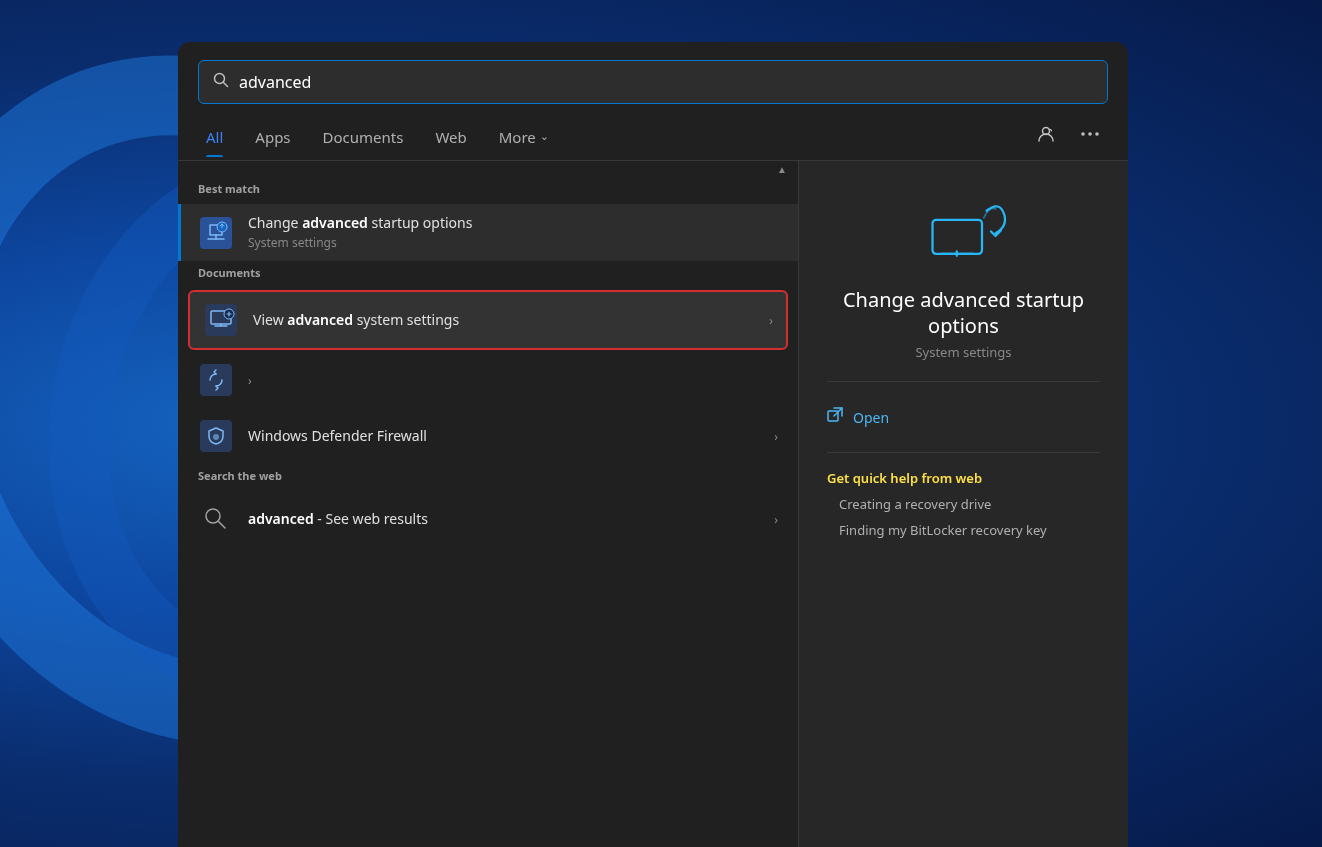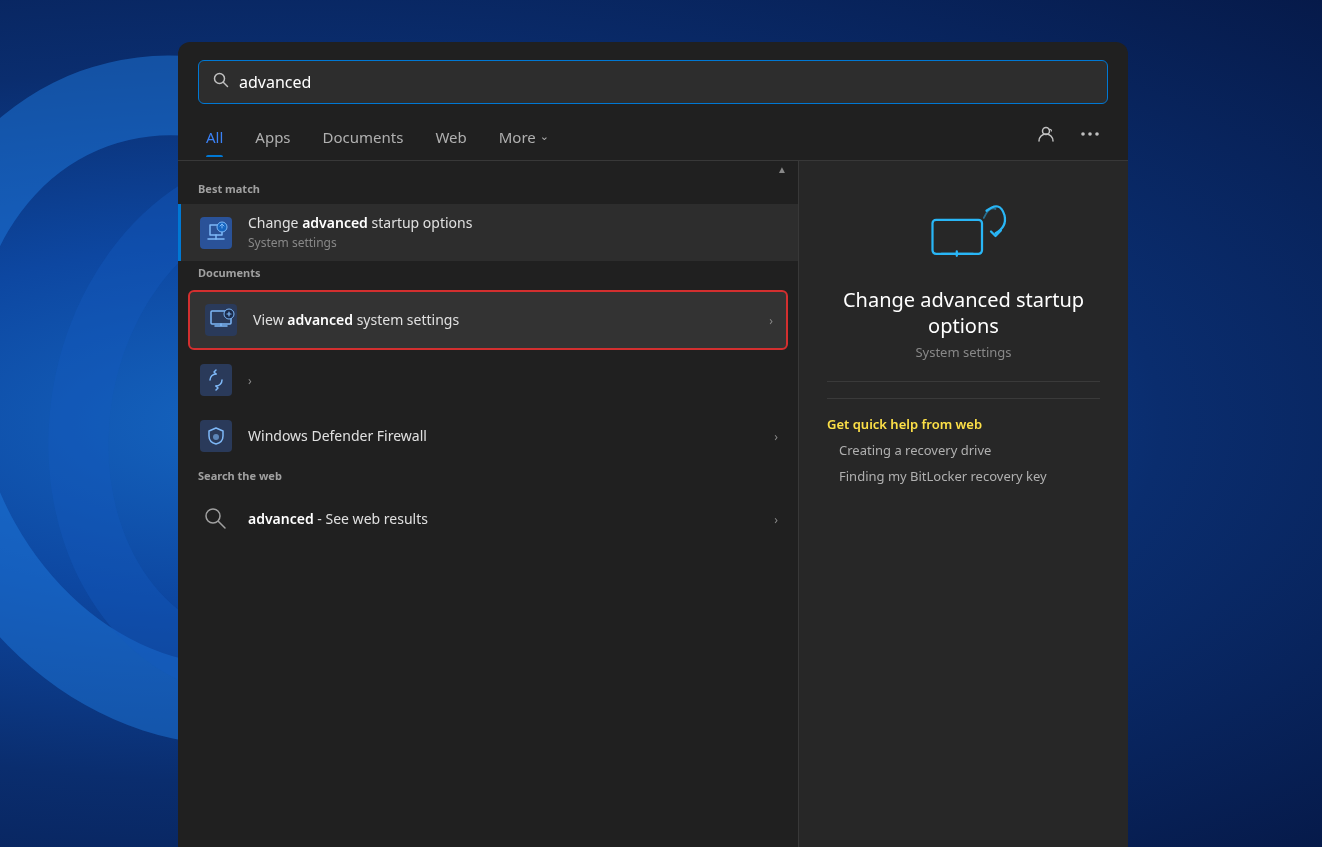--- a/index.html
+++ b/index.html
@@ -473,20 +473,30 @@
 
           <path d="M72 28 Q78 15 85 18" stroke="#29b6f6" stroke-width="2" fill="none" stroke-linecap="round" opacity="0.5"></path>
         </svg>
       </div>
 
       <div class="detail-title">Change advanced startup options</div>
       <div class="detail-subtitle">System settings</div>
 
       <hr class="detail-divider">
 
+      <div class="detail-action">
+        <span class="detail-action-icon">
+          <svg width="16" height="16" viewBox="0 0 16 16" fill="none">
+            <rect x="1" y="4" width="10" height="10" rx="1" stroke="#4db6f5" stroke-width="1.5"></rect>
+            <path d="M7 1h8v8" stroke="#4db6f5" stroke-width="1.5" stroke-linecap="round" stroke-linejoin="round"></path>
+            <path d="M7 9L15 1" stroke="#4db6f5" stroke-width="1.5" stroke-linecap="round"></path>
+          </svg>
+        </span>
+        <span>Open</span>
+      </div>
 
       <hr class="detail-divider">
 
       <div class="detail-section-label">Get quick help from web</div>
 
       <a class="detail-link">Creating a recovery drive</a>
       <a class="detail-link">Finding my BitLocker recovery key</a>
 
     </div>
 

